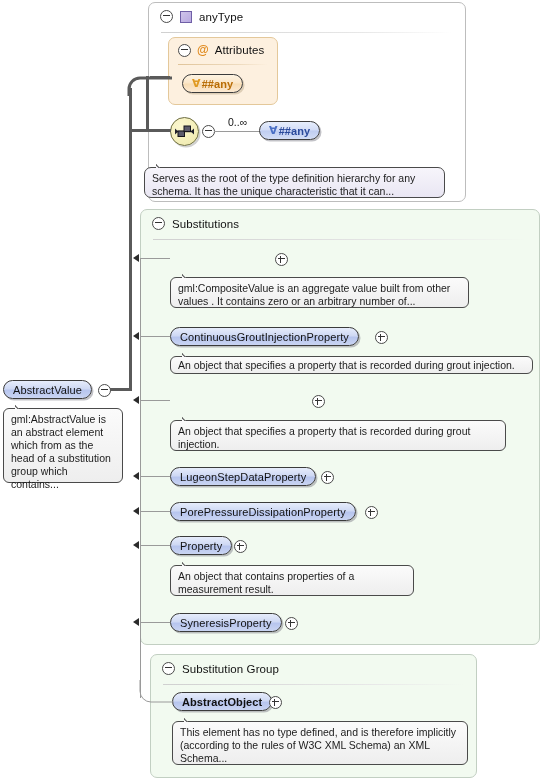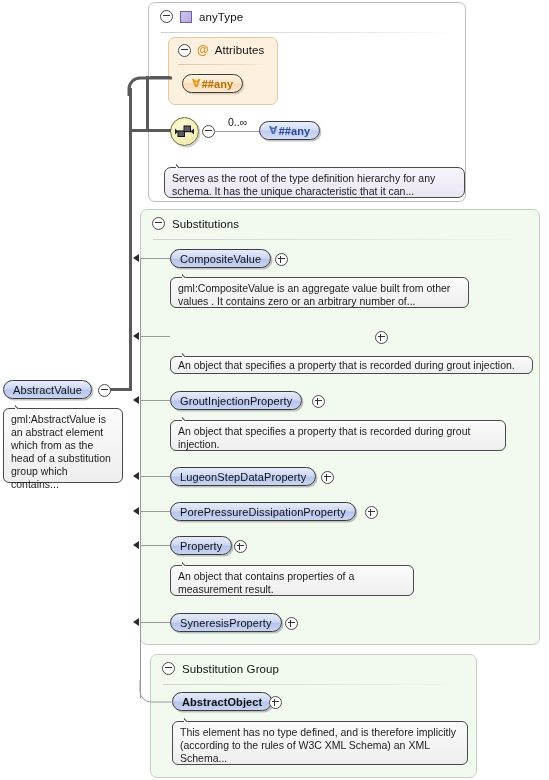--- a/index.html
+++ b/index.html
@@ -163,51 +163,48 @@
     </svg>
   </div>
   <span class="circ circ-inline" style="left:202px;top:125px;"></span>
   <div class="line thin-h" style="left:214px;top:131px;width:46px;"></div>
   <div class="abs" style="left:228px;top:116px;font-size:10.5px;color:#111;">0..∞</div>
   <div class="pill anyblue" style="left:259px;top:121px;">
     <span class="anysym blue">∀</span>
       <span>##any</span>
   </div>
 
-  <div class="bubble lav" style="left:164px;top:167px;width:301px;height:31px;">
+  <div class="bubble lav" style="left:144px;top:167px;width:301px;height:31px;">
     <span class="tail"></span>
     <span>Serves as the root of the type definition hierarchy for any schema. It has the unique characteristic that it can...</span>
   </div>
 
   <div class="panel green abs" style="left:140px;top:209px;width:400px;height:436px;">
     <div class="panel-head">
       <span class="circ"></span>
       <span class="panel-title">Substitutions</span>
     </div>
     <div class="panel-sep" style="top:29px;"></div>
   </div>
 
-  <div class="pill elem" style="left:170px;top:249px;">
-    <span>CompositeValue</span>
-  </div>
   <span class="circ plus circ-inline" style="left:275px;top:253px;"></span>
   <div class="bubble grey" style="left:170px;top:277px;width:299px;height:31px;">
     <span class="tail"></span>
     <span>gml:CompositeValue is an aggregate value built from other values . It contains zero or an arbitrary number of...</span>
   </div>
 
+  <div class="pill elem" style="left:170px;top:327px;">
+    <span>ContinuousGroutInjectionProperty</span>
+  </div>
   <span class="circ plus circ-inline" style="left:375px;top:331px;"></span>
   <div class="bubble grey" style="left:170px;top:356px;width:363px;height:18px;padding-top:2px;">
     <span class="tail"></span>
     <span>An object that specifies a property that is recorded during grout injection.</span>
   </div>
 
-  <div class="pill elem" style="left:170px;top:391px;">
-    <span>GroutInjectionProperty</span>
-  </div>
   <span class="circ plus circ-inline" style="left:312px;top:395px;"></span>
   <div class="bubble grey" style="left:170px;top:420px;width:336px;height:31px;">
     <span class="tail"></span>
     <span>An object that specifies a property that is recorded during grout injection.</span>
   </div>
 
   <div class="pill elem" style="left:170px;top:467px;">
     <span>LugeonStepDataProperty</span>
   </div>
   <span class="circ plus circ-inline" style="left:321px;top:471px;"></span>

